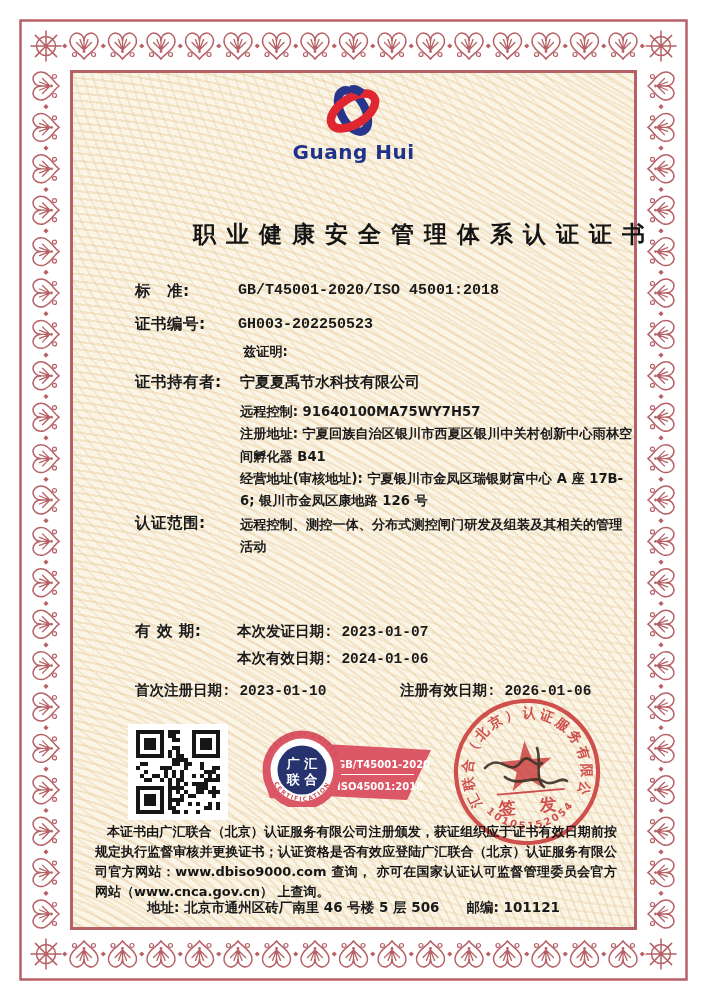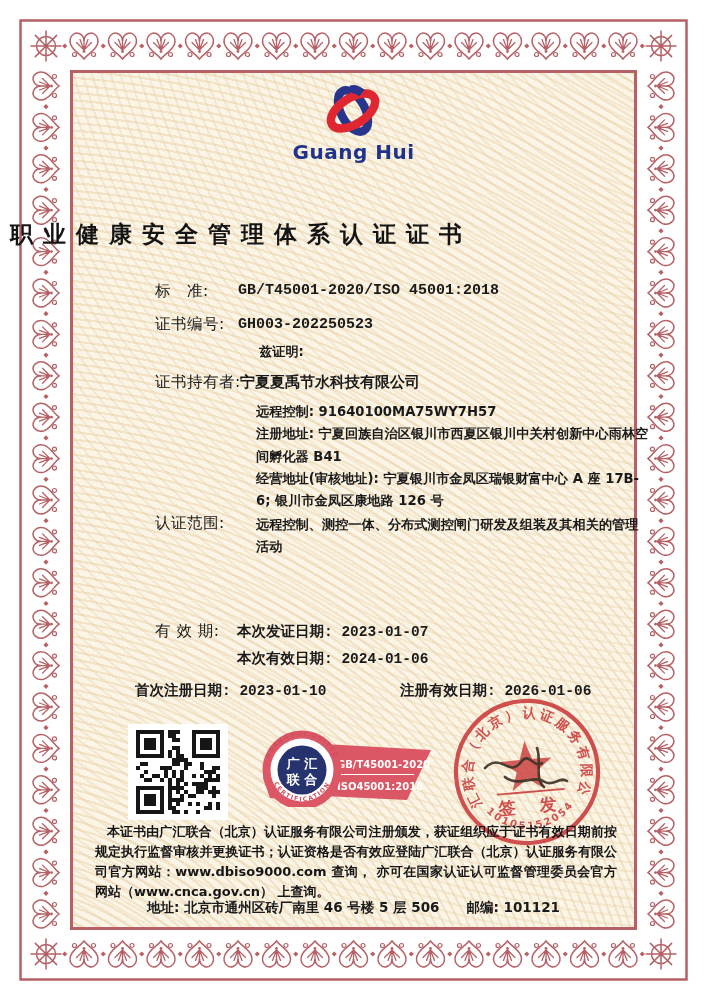--- a/index.html
+++ b/index.html
@@ -9,24 +9,24 @@
   
   .inner{
     position:absolute;left:73px;top:73px;right:73px;bottom:73px;
     background-color:#fbf5e7;
     background-image:
       repeating-radial-gradient(circle at -15% 125%, rgba(231,203,156,.42) 0 2.2px, rgba(0,0,0,0) 2.2px 7.5px),
       repeating-radial-gradient(circle at 115% -20%, rgba(231,203,156,.30) 0 2.2px, rgba(0,0,0,0) 2.2px 9px);
   }
   .border-svg{position:absolute;left:0;top:0;pointer-events:none;}
   .brand{left:0;width:707px;top:140px;text-align:center;font-size:20px;font-weight:bold;color:#20338a;letter-spacing:.5px;}
-  .title{left:0;width:655px;top:219px;text-align:left;font-size:23px;font-weight:bold;letter-spacing:10px;text-indent:10px;color:#141414;}
-  .lbl{font-size:15.5px;font-weight:normal;letter-spacing:.5px;white-space:nowrap;margin-left:20px;}
+  .title{left:0;width:655px;top:219px;text-align:right;font-size:23px;font-weight:bold;letter-spacing:10px;text-indent:10px;color:#141414;}
+  .lbl{font-size:15.5px;font-weight:bold;letter-spacing:.5px;white-space:nowrap;}
   .val{font-size:14.5px;font-weight:bold;white-space:nowrap;font-family:Liberation Mono, monospace;}
-  .small{font-size:13.2px;font-weight:bold;margin-left:16px;}
+  .small{font-size:13.2px;font-weight:bold;}
   .detail{line-height:22.3px;}
   .audit{line-height:21.8px;font-size:13.8px;font-weight:bold;}
   .footer-notice{
     left:95px;top:822px;width:522px;font-size:13px;font-weight:bold;line-height:20px;
     text-align:justify;text-indent:12px;color:#161616;
   }
   .address-line{left:0;width:707px;top:899px;text-align:center;font-size:13.5px;font-weight:bold;}
   .qr-pad{left:128px;top:724px;width:100px;height:96px;background:#ffffff;}
 </style>
 </head>

